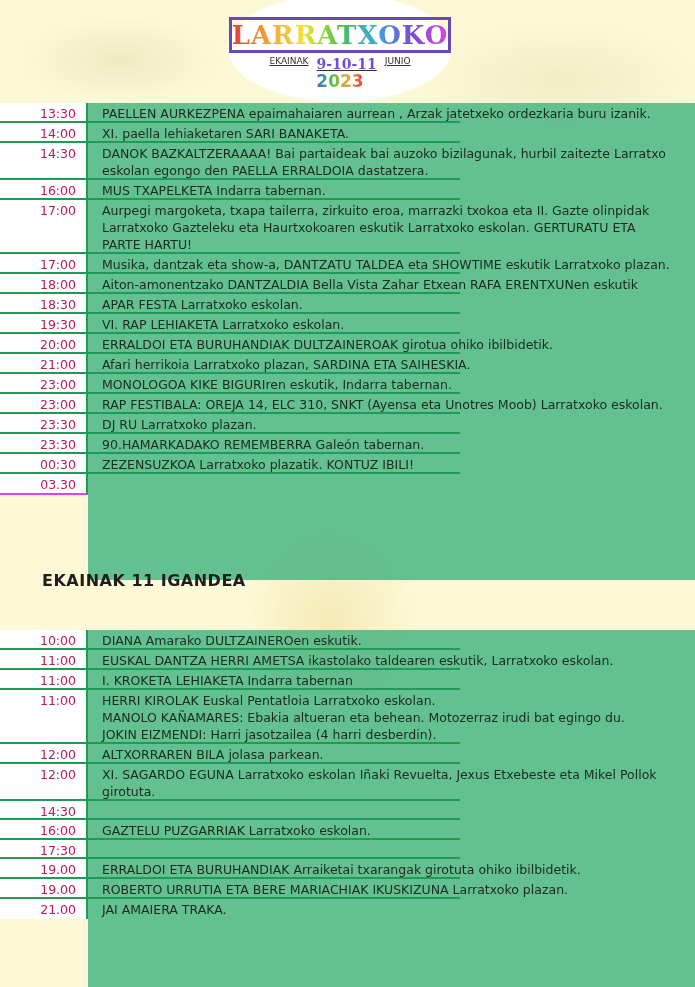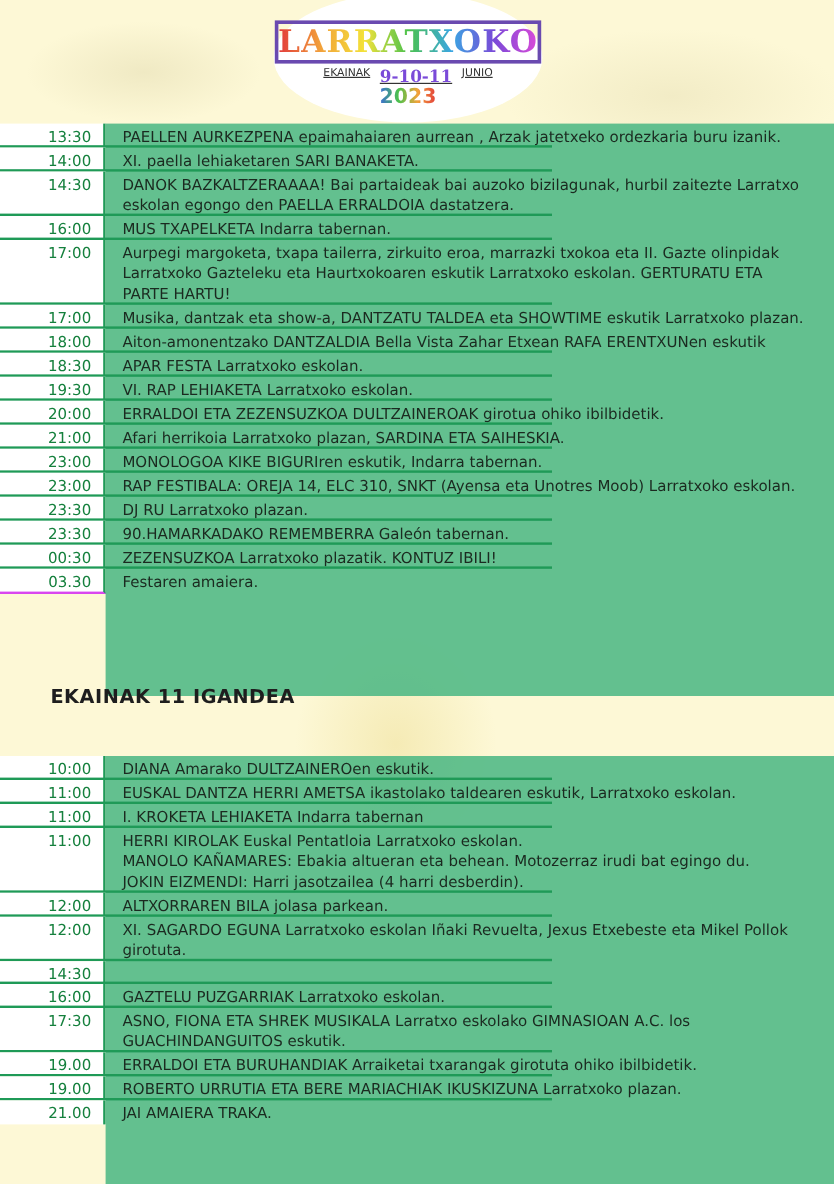--- a/index.html
+++ b/index.html
@@ -42,21 +42,21 @@
   .panel-1 { top: 103px; height: 477px; }
   .panel-2 { top: 630px; height: 425px; }
   .panel .green-bg {
     position: absolute; left: 88px; top: 0; right: 0; bottom: 0;
     background: rgba(72, 182, 130, 0.85);
   }
   .rows { position: relative; }
   .row { display: flex; position: relative; }
   .row .time {
     width: 88px; flex: 0 0 88px; text-align: right; padding-right: 10px;
-    font-size: 12.5px; line-height: 17px; padding-top: 2px; color: #15803d;
+    font-size: 12.5px; line-height: 17px; padding-top: 2px; color: #be185d;
     background: #ffffff; border-right: 2px solid #1f9a57;
   }
   .row .desc {
     flex: 1; padding-left: 14px; padding-right: 20px;
     font-size: 12.5px; line-height: 17px; padding-top: 2px; padding-bottom: 1px; color: #1b2a20;
   }
   .row::after {
     content: ""; position: absolute; left: 0; bottom: 0; width: 460px; height: 2px; background: #1f9a57;
   }
   .row.last::after { display: none; }
@@ -122,21 +122,21 @@
       <div class="row">
         <div class="time">18:30</div>
         <div class="desc" style="white-space: pre-line;">APAR FESTA Larratxoko eskolan.</div>
       </div>
       <div class="row">
         <div class="time">19:30</div>
         <div class="desc" style="white-space: pre-line;">VI. RAP LEHIAKETA Larratxoko eskolan.</div>
       </div>
       <div class="row">
         <div class="time">20:00</div>
-        <div class="desc" style="white-space: pre-line;">ERRALDOI ETA ZEZENSUZKOA DULTZAINEROAK girotua ohiko ibilbidetik.</div>
+        <div class="desc" style="white-space: pre-line;">ERRALDOI ETA BURUHANDIAK DULTZAINEROAK girotua ohiko ibilbidetik.</div>
       </div>
       <div class="row">
         <div class="time">21:00</div>
         <div class="desc" style="white-space: pre-line;">Afari herrikoia Larratxoko plazan, SARDINA ETA SAIHESKIA.</div>
       </div>
       <div class="row">
         <div class="time">23:00</div>
         <div class="desc" style="white-space: pre-line;">MONOLOGOA KIKE BIGURIren eskutik, Indarra tabernan.</div>
       </div>
       <div class="row">
@@ -150,21 +150,20 @@
       <div class="row">
         <div class="time">23:30</div>
         <div class="desc" style="white-space: pre-line;">90.HAMARKADAKO REMEMBERRA Galeón tabernan.</div>
       </div>
       <div class="row">
         <div class="time">00:30</div>
         <div class="desc" style="white-space: pre-line;">ZEZENSUZKOA Larratxoko plazatik. KONTUZ IBILI!</div>
       </div>
       <div class="row last">
         <div class="time">03.30</div>
-        <div class="desc" style="white-space: pre-line;">Festaren amaiera.</div>
       </div>
     </div>
 </div>
 
 <div class="day-heading">EKAINAK 11 IGANDEA</div>
 
 <div class="panel panel-2">
   <div class="green-bg"></div>
   <div class="filler-time"></div>
   <div class="rows" id="rows-day2">
@@ -196,21 +195,20 @@
       </div>
       <div class="row">
         <div class="time">14:30</div>
       </div>
       <div class="row">
         <div class="time">16:00</div>
         <div class="desc" style="white-space: pre-line;">GAZTELU PUZGARRIAK Larratxoko eskolan.</div>
       </div>
       <div class="row">
         <div class="time">17:30</div>
-        <div class="desc" style="white-space: pre-line;">ASNO, FIONA ETA SHREK MUSIKALA Larratxo eskolako GIMNASIOAN A.C. los GUACHINDANGUITOS eskutik.</div>
       </div>
       <div class="row">
         <div class="time">19.00</div>
         <div class="desc" style="white-space: pre-line;">ERRALDOI ETA BURUHANDIAK Arraiketai txarangak girotuta ohiko ibilbidetik.</div>
       </div>
       <div class="row">
         <div class="time">19.00</div>
         <div class="desc" style="white-space: pre-line;">ROBERTO URRUTIA ETA BERE MARIACHIAK IKUSKIZUNA Larratxoko plazan.</div>
       </div>
       <div class="row last">

